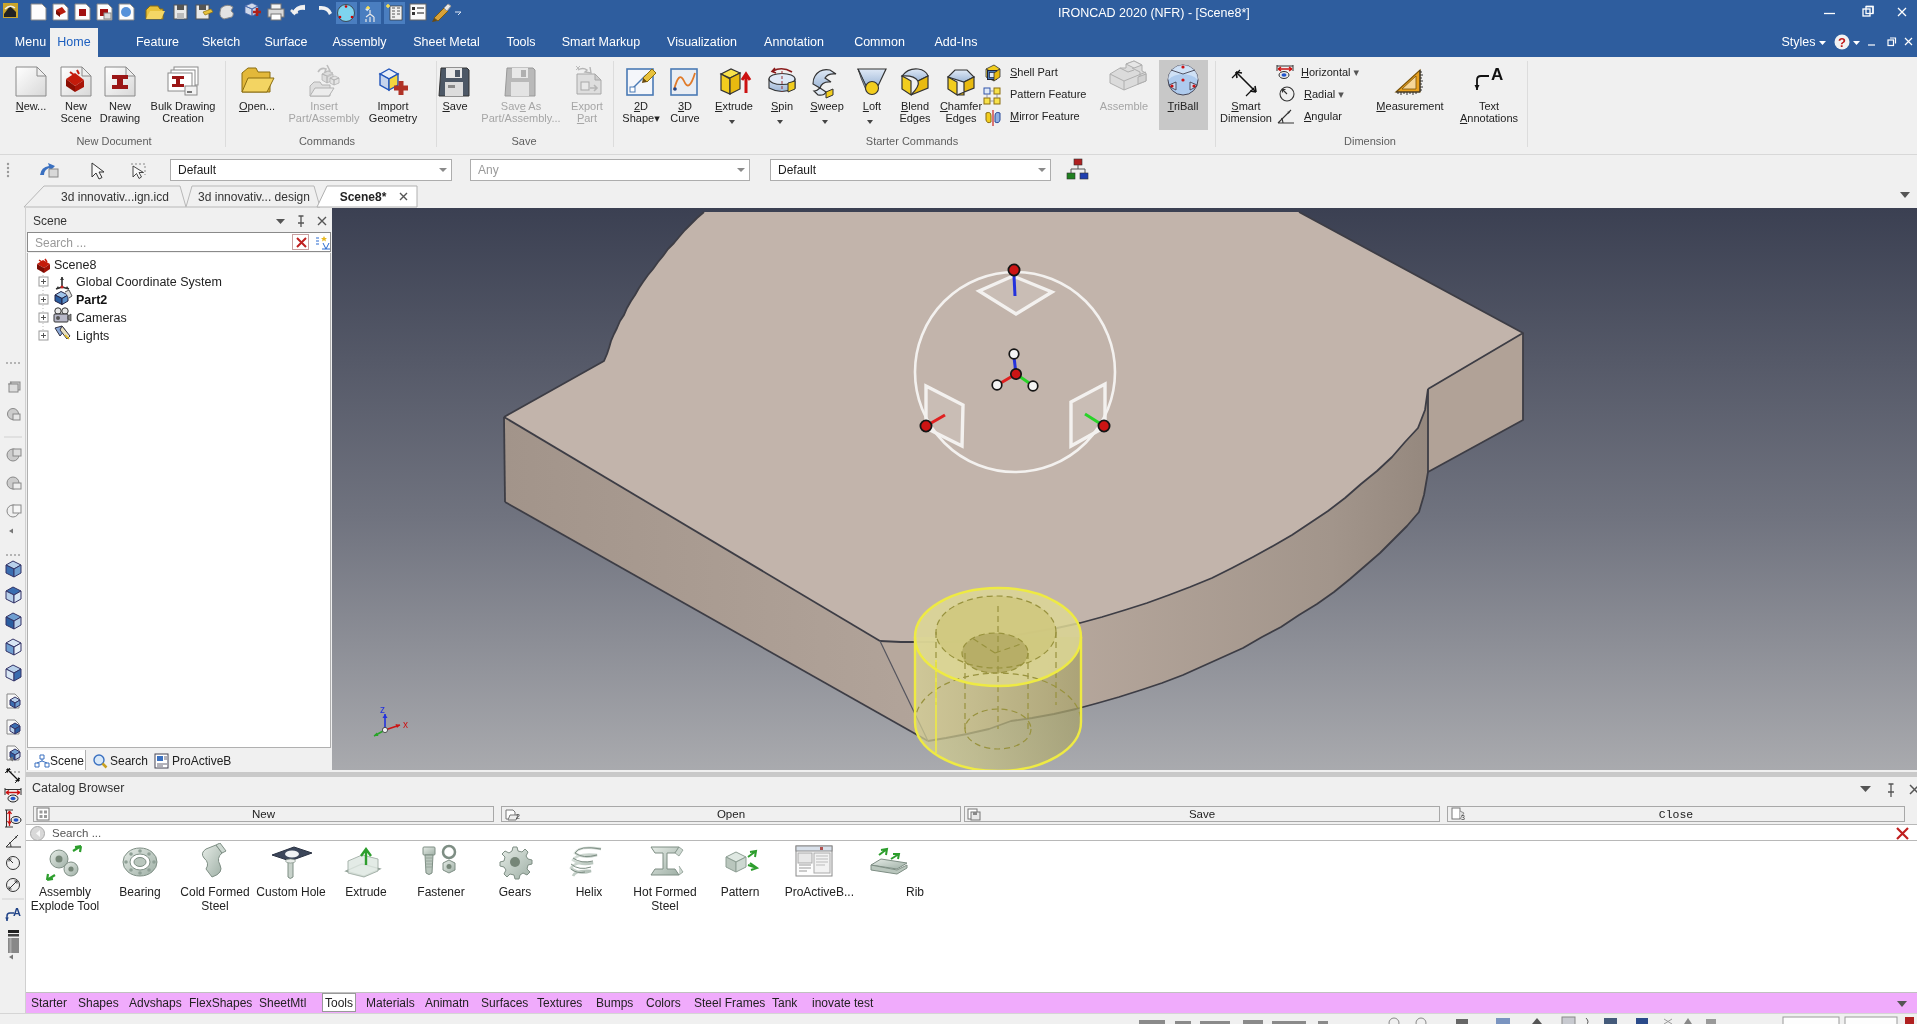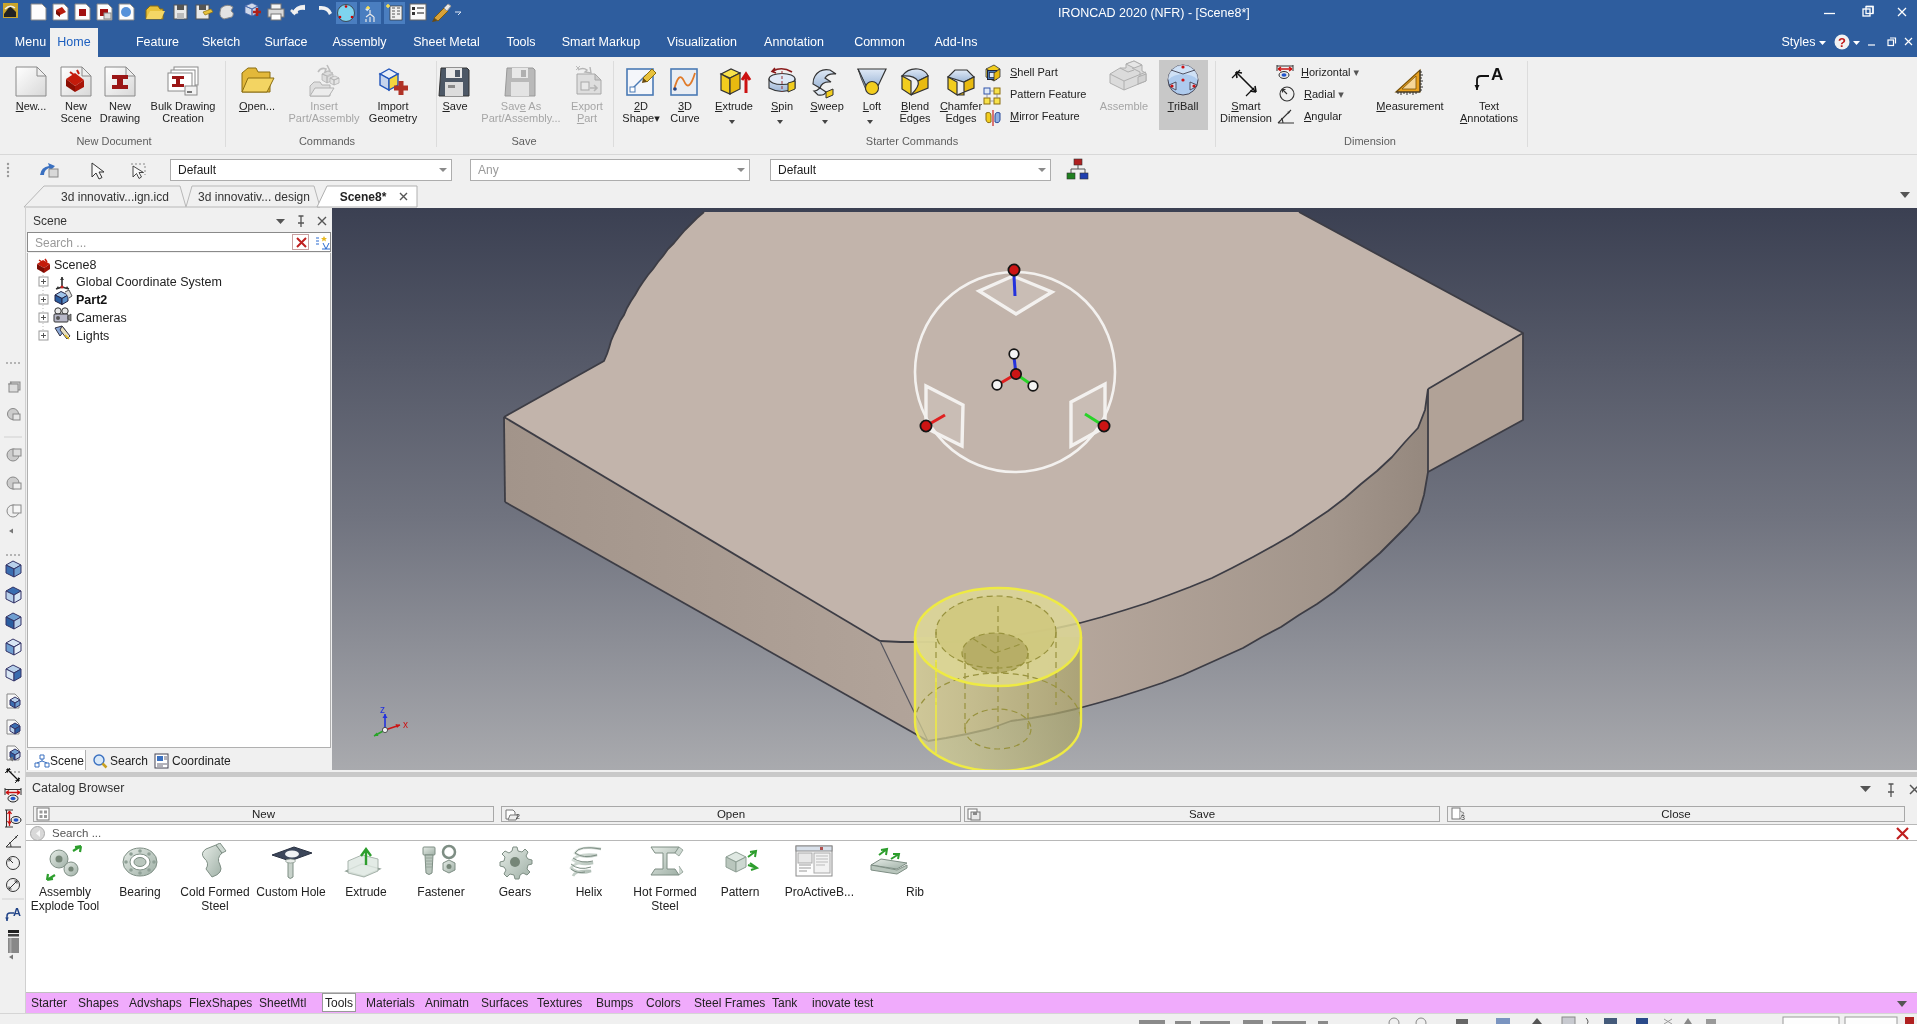--- a/index.html
+++ b/index.html
@@ -700,21 +700,21 @@
           <path d="M10.5 10.5 l4 4" stroke="#c8a020" stroke-width="2.5"></path>
         </g>
         <g transform="translate(128,3)">
           <rect x="1" y="1" width="13" height="14" fill="#fff" stroke="#445"></rect>
           <rect x="3" y="3" width="6" height="5" fill="#3a70c0"></rect>
           <path d="M10 4 h3 m-3 2 h3 m-10 5 h10 m-10 2 h6" stroke="#667" stroke-width="1"></path>
         </g>
       </svg>
       <span class="abs" style="left:24px;top:4px;font-size:12px;color:#222">Scene</span>
       <span class="abs" style="left:84px;top:4px;font-size:12px;color:#222">Search</span>
-      <span class="abs" style="left:146px;top:4px;font-size:12px;color:#222">Coordinate</span>
+      <span class="abs" style="left:146px;top:4px;font-size:12px;color:#222">ProActiveB</span>
     </div>
   </div>
   <div id="viewport">
     <svg width="1585" height="562" style="position:absolute;left:0;top:0">
       <defs>
         <linearGradient id="vbg" x1="0" y1="0" x2="0" y2="1">
           <stop offset="0" stop-color="#3b4052"></stop>
           <stop offset="0.55" stop-color="#70737f"></stop>
           <stop offset="1" stop-color="#a9aaae"></stop>
         </linearGradient>
@@ -847,21 +847,21 @@
         <rect x="6" y="5" width="4" height="3" fill="#888"></rect>
       </svg>
       <div style="text-align:center;font-size:11.5px;color:#222;line-height:15px;">Save</div>
     </div>
     <div class="abs" style="left:1421px;top:36px;width:458px;height:16px;background:#f0f0f0;border:1px solid #a8a8a8;">
       <svg width="18" height="14" style="position:absolute;left:2px;top:0px">
         <rect x="2" y="1" width="8" height="11" fill="#fff" stroke="#777"></rect>
         <path d="M10 4 l4 2 l-4 6" fill="#ddd" stroke="#777" stroke-width="0.8"></path>
         <text x="11" y="13" font-size="7" fill="#333">3</text>
       </svg>
-      <div style="text-align:center;font-size:11.5px;color:#222;line-height:15px;">Close</div>
+      <div style="text-align:center;font-size:11.5px;color:#222;line-height:15px;font-family:Liberation Mono, monospace;">Close</div>
     </div>
 
     <div class="abs" style="left:0;top:54px;width:1891px;height:17px;background:#ffffff;border-top:1px solid #b8b8b8;border-bottom:1px solid #b8b8b8;">
       <svg width="17" height="15" style="position:absolute;left:4px;top:1px">
         <circle cx="7.5" cy="7.5" r="7" fill="#d8d8d8" stroke="#aaa"></circle>
         <path d="M10 4 l-4 3.5 l4 3.5 Z" fill="#f8f8f8"></path>
       </svg>
       <span class="abs" style="left:26px;top:2px;font-size:11.5px;color:#555">Search ...</span>
       <svg width="17" height="15" style="position:absolute;left:1868px;top:1px">
         <path d="M3 2 l11 11 m0 -11 l-11 11" stroke="#c02020" stroke-width="2.2"></path>

